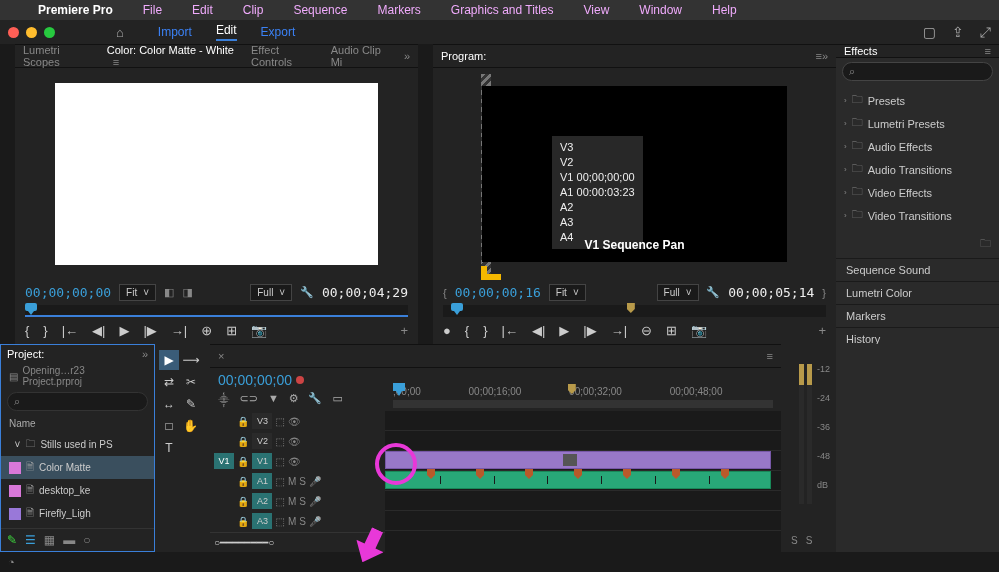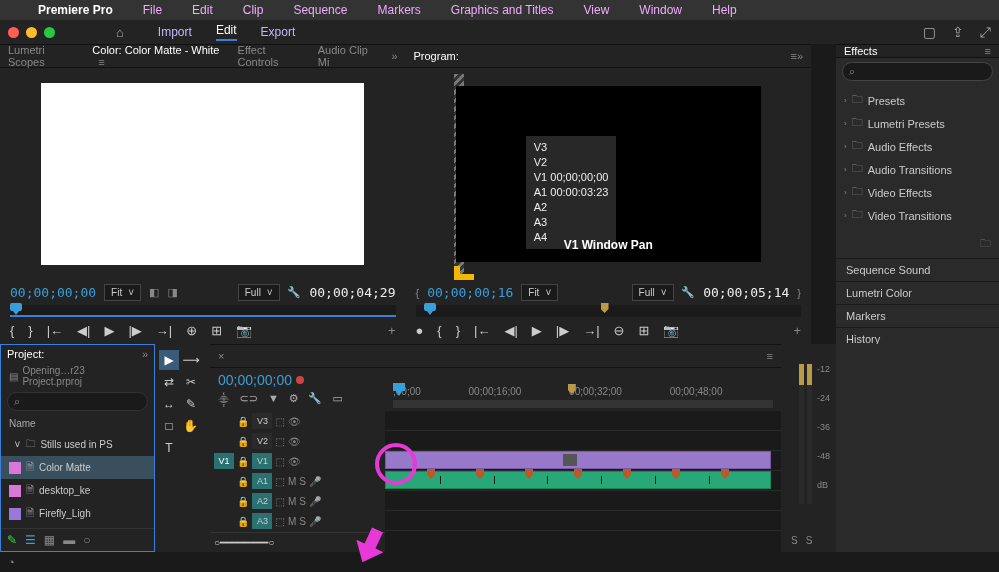--- a/index.html
+++ b/index.html
@@ -12,37 +12,37 @@
     .menubar .menu-item { color: #f0abfc; font-size: 12px; cursor: pointer; }
     
     
     .window-chrome { background: #232323; height: 24px; display: flex; align-items: center; padding: 0 8px; gap: 6px; }
     .traffic { display: flex; gap: 7px; margin-right: 55px; }
     .traffic .dot { width: 11px; height: 11px; border-radius: 50%; }
     .dot.red { background: #ff5f56; }
     .dot.yellow { background: #ffbd2e; }
     .dot.green { background: #27c93f; }
     .chrome-icon { color: #aaa; font-size: 13px; margin-right: 28px; cursor: pointer; }
-    .workspace-tab { color: #c4b5fd; font-size: 12px; margin-right: 18px; cursor: pointer; }
+    .workspace-tab { color: #3b82f6; font-size: 12px; margin-right: 18px; cursor: pointer; }
     .workspace-tab.active { color: #fff; border-bottom: 2px solid #3a7fd9; padding-bottom: 2px; }
     .chrome-right { margin-left: auto; display: flex; gap: 16px; }
     .chrome-right span { color: #aaa; font-size: 14px; cursor: pointer; }
     
     
     .workspace { display: flex; height: 300px; }
     
     
     .panel-header { background: #232323; height: 24px; display: flex; align-items: center; padding: 0 8px; border-top: 1px solid #111; border-bottom: 1px solid #111; }
     .panel-tab { color: #888; margin-right: 14px; cursor: pointer; font-size: 11px; }
     .panel-tab.active { color: #fff; }
     .panel-tab .hamburger { margin-left: 6px; color: #888; }
     .spacer { flex: 1; }
     
     
-    .monitor-panel { flex: 1; display: flex; flex-direction: column; background: #232323; }
+    .monitor-panel { flex: 1; display: flex; flex-direction: column; background: #232323; margin-left: 15px; }
     .source-panel { width: 412px; }
     .monitor-view { flex: 1; display: flex; align-items: center; justify-content: center; position: relative; padding: 6px 30px; }
     .source-canvas { background: #fff; width: 323px; height: 182px; }
     .program-canvas { background: #000; width: 305px; height: 176px; position: relative; border-left: 8px solid repeating-linear-gradient; }
     .program-border { position: absolute; left: 48px; top: 6px; bottom: 6px; width: 10px; background: repeating-linear-gradient(135deg, #777 0, #777 3px, #333 3px, #333 6px); }
     .program-bottom { position: absolute; left: 48px; bottom: 0; width: 30px; height: 14px; }
     .program-bottom::before { content: ''; position: absolute; left: 0; bottom: 0; width: 6px; height: 14px; background: #f5b800; }
     .program-bottom::after { content: ''; position: absolute; left: 0; bottom: 0; width: 20px; height: 6px; background: #f5b800; }
     .track-overlay { position: absolute; left: 70px; top: 50px; background: rgba(50,50,50,0.8); padding: 4px 8px; color: #eee; font-size: 11px; line-height: 15px; }
     .track-overlay div { white-space: nowrap; }
@@ -63,21 +63,21 @@
     .playhead-marker::after { content: ''; position: absolute; left: 3px; top: 8px; border-left: 3px solid transparent; border-right: 3px solid transparent; border-top: 4px solid #3a9fd9; }
     .marker-line { position: absolute; top: 10px; left: 0; right: 0; height: 2px; background: #3a7fd9; }
     .yellow-marker { position: absolute; top: -2px; left: 48%; width: 8px; height: 10px; background: #b89a4a; clip-path: polygon(0 0, 100% 0, 100% 60%, 50% 100%, 0 60%); }
     
     
     .transport { display: flex; align-items: center; justify-content: center; gap: 14px; padding: 6px 10px; }
     .transport .btn { color: #ccc; font-size: 13px; cursor: pointer; }
     .transport .plus { color: #888; margin-left: auto; }
     
     
-    .effects-panel { width: 163px; background: #2a2a2a; display: flex; flex-direction: column; margin-left: 25px; }
+    .effects-panel { width: 163px; background: #2a2a2a; display: flex; flex-direction: column; }
     .search-box { margin: 4px 6px; background: #1a1a1a; border: 1px solid #444; padding: 2px 6px; color: #888; font-size: 11px; border-radius: 10px; }
     .effects-tree { padding: 4px; flex: 1; }
     .tree-item { display: flex; align-items: center; gap: 5px; padding: 2px 4px; color: #ccc; font-size: 11px; cursor: pointer; }
     .tree-item .caret { color: #888; font-size: 8px; }
     .tree-item .folder { color: #888; font-size: 11px; }
     .icon-row { text-align: right; padding: 4px 8px; color: #777; }
     .panel-list-item { padding: 5px 10px; color: #ccc; font-size: 11px; border-top: 1px solid #1a1a1a; cursor: pointer; }
     
     
     .bottom-section { display: flex; height: 208px; }
@@ -253,21 +253,21 @@
       <div class="program-canvas">
         <div class="track-overlay">
           <div>V3</div>
           <div>V2</div>
           <div>V1 00;00;00;00</div>
           <div>A1 00:00:03:23</div>
           <div>A2</div>
           <div>A3</div>
           <div>A4</div>
         </div>
-        <div class="overlay-title">V1 Window Pan</div>
+        <div class="overlay-title">V1 Sequence Pan</div>
       </div>
       <div class="program-bottom"></div>
     </div>
     <div class="monitor-controls">
       <span class="mini-icon">{</span>
       <span class="tc">00;00;00;16</span>
       <span class="dropdown">
           <span>Fit</span>
           <span>˅</span>
         </span>

